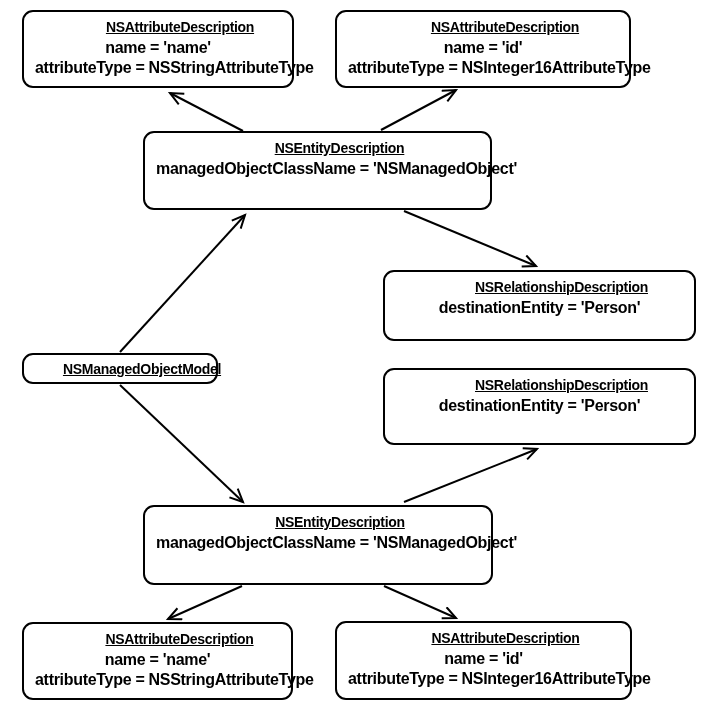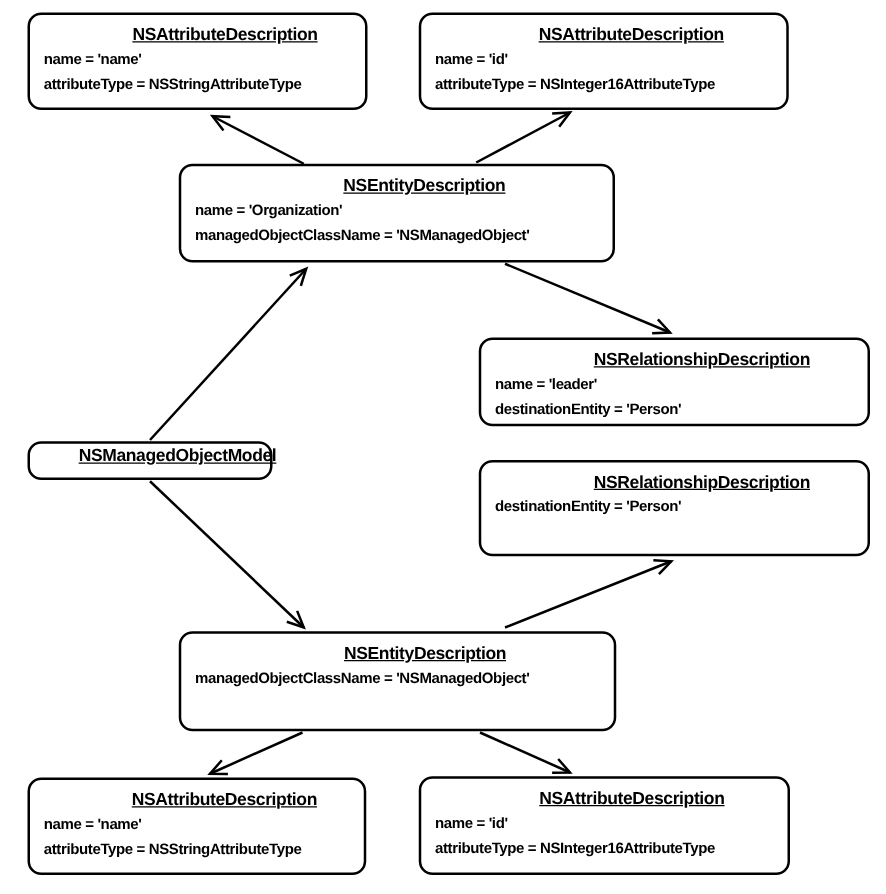--- a/index.html
+++ b/index.html
@@ -36,30 +36,32 @@
   }
   .node .title {
     text-align: center;
     text-decoration: underline;
     font-size: 14px;
     line-height: 18px;
     white-space: nowrap;
     margin-left: 44px;
   }
   .node .prop {
-    font-size: 12px;
+    font-size: 16px;
     line-height: 17px;
     margin-top: 3px;
     white-space: nowrap;
+    text-align: center;
   }
   .node .prop:first-of-type {
     margin-top: 5px;
   }
   .node.title-only {
     display: flex;
+    align-items: center;
     justify-content: center;
     padding: 0;
   }
   
   #n-attr-org-name   { left: 22px;  top: 10px;  width: 272px; height: 78px; }
   #n-attr-org-id     { left: 335px; top: 10px;  width: 296px; height: 78px; }
   #n-entity-org      { left: 143px; top: 131px; width: 349px; height: 79px; }
   #n-rel-leader      { left: 383px; top: 270px; width: 313px; height: 71px; }
   #n-rel-employees   { left: 383px; top: 368px; width: 313px; height: 77px; }
   #n-model           { left: 22px;  top: 353px; width: 196px; height: 31px; }
@@ -95,27 +97,25 @@
   </div>
 
   <div class="node" id="n-attr-org-id">
     <div class="title">NSAttributeDescription</div>
     <div class="prop">name = 'id'</div>
     <div class="prop">attributeType = NSInteger16AttributeType</div>
   </div>
 
   <div class="node" id="n-entity-org">
     <div class="title">NSEntityDescription</div>
-    <div class="prop">name = 'Organization'</div>
     <div class="prop">managedObjectClassName = 'NSManagedObject'</div>
   </div>
 
   <div class="node" id="n-rel-leader">
     <div class="title">NSRelationshipDescription</div>
-    <div class="prop">name = 'leader'</div>
     <div class="prop">destinationEntity = 'Person'</div>
   </div>
 
   <div class="node" id="n-rel-employees">
     <div class="title">NSRelationshipDescription</div>
     <div class="prop">destinationEntity = 'Person'</div>
   </div>
 
   <div class="node title-only" id="n-model">
     <div class="title">NSManagedObjectModel</div>

